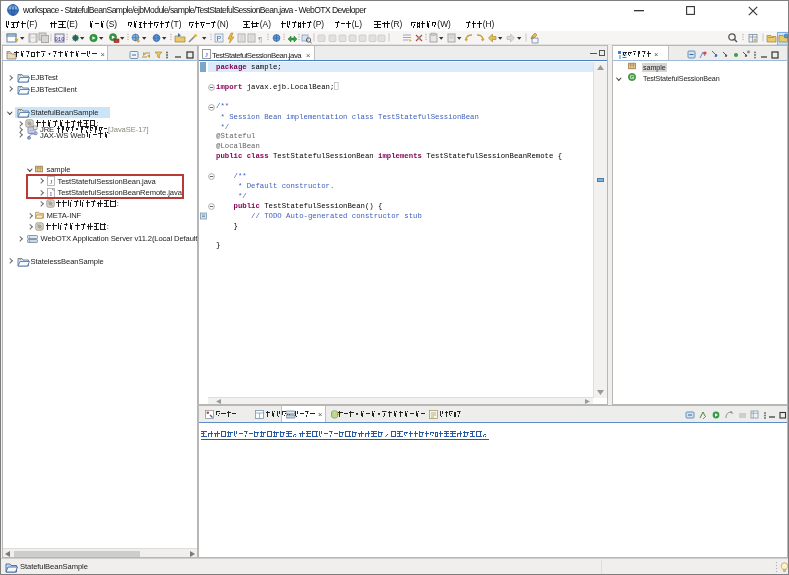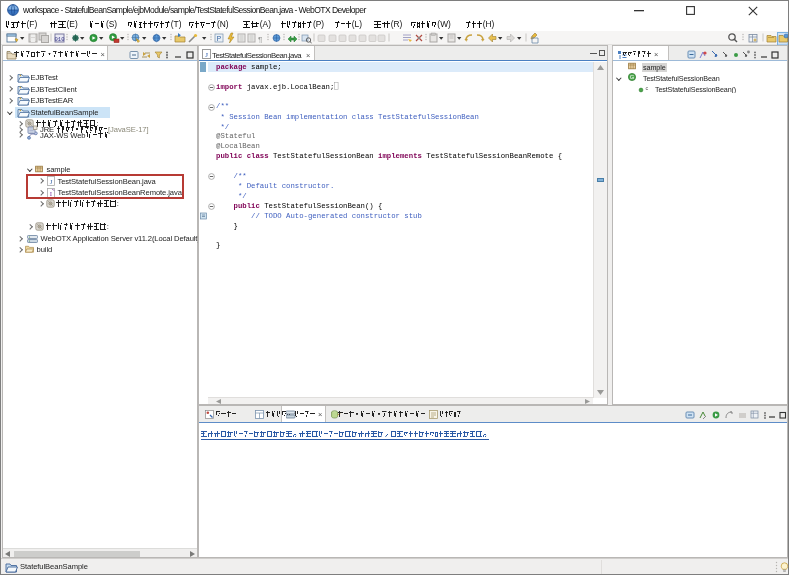--- a/index.html
+++ b/index.html
@@ -353,31 +353,20 @@
           <span class="cvr" style="left:5.0px;top:3.8px"></span>
           <span class="ic" style="left:13.5px;top:1px">
             <svg width="13" height="10" viewBox="0 0 13 10">
               <path d="M1 9V1.5h4l1 1.5h5.5V9z" fill="#dce9f5" stroke="#5a7ca6" stroke-width=".9"></path>
               <path d="M1 9l2-4.5h9.5L10.5 9z" fill="#f6fafd" stroke="#5a7ca6" stroke-width=".9"></path>
               <circle cx="3.4" cy="2.4" r=".8" fill="#c9a23f"></circle>
             </svg>
           </span>
           <span class="ts" style="left:26.5px;top:1.2px;font-size:15.2px;letter-spacing:-0.16px;padding:0 2px 1px 1px;">EJBTestClient</span>
         </div>
-      <div class="trow" style="left:0;top:49.11px;width:100%">
-          <span class="cvr" style="left:5.0px;top:3.8px"></span>
-          <span class="ic" style="left:13.5px;top:1px">
-            <svg width="13" height="10" viewBox="0 0 13 10">
-              <path d="M1 9V1.5h4l1 1.5h5.5V9z" fill="#dce9f5" stroke="#5a7ca6" stroke-width=".9"></path>
-              <path d="M1 9l2-4.5h9.5L10.5 9z" fill="#f6fafd" stroke="#5a7ca6" stroke-width=".9"></path>
-              <circle cx="3.4" cy="2.4" r=".8" fill="#c9a23f"></circle>
-            </svg>
-          </span>
-          <span class="ts" style="left:26.5px;top:1.2px;font-size:15.2px;letter-spacing:-0.16px;padding:0 2px 1px 1px;">EJBTestEAR</span>
-        </div>
       <div class="trow" style="left:0;top:60.58px;width:100%">
           <span class="abs" style="left:12.0px;top:0.2px;width:95px;height:11px;background:#cce4f7"></span>
           <span class="cvd" style="left:4.5px;top:3.2px"></span>
           <span class="ic" style="left:13.5px;top:1px">
             <svg width="13" height="10" viewBox="0 0 13 10">
               <path d="M1 9V1.5h4l1 1.5h5.5V9z" fill="#dce9f5" stroke="#5a7ca6" stroke-width=".9"></path>
               <path d="M1 9l2-4.5h9.5L10.5 9z" fill="#f6fafd" stroke="#5a7ca6" stroke-width=".9"></path>
               <circle cx="3.4" cy="2.4" r=".8" fill="#c9a23f"></circle>
             </svg>
           </span>
@@ -454,20 +443,30 @@
           <span class="cvr" style="left:35.599999999999994px;top:3.8px"></span>
           <span class="ic" style="left:42.599999999999994px;top:1px">
             <svg width="9" height="9" viewBox="0 0 9 9">
               <rect x=".8" y=".8" width="7.4" height="7.4" rx="1.6" fill="#ddd9d2" stroke="#948e80" stroke-width=".8"></rect>
               <circle cx="4.5" cy="4.5" r="1.6" fill="#c2baa8" stroke="#7a7466" stroke-width=".6"></circle>
               <path d="M1.8 1.8l5.4 5.4" stroke="#948e80" stroke-width=".6"></path>
             </svg>
           </span>
           <span class="lb" style="left:53.099999999999994px;"><i class="j jk3" style="width:4.9px;height:6.8px;vertical-align:-0.8px;margin-right:1px"></i><i class="j jk3" style="width:4.9px;height:6.8px;vertical-align:-0.8px;margin-right:1px"></i><i class="j jk1" style="width:4.9px;height:6.8px;vertical-align:-0.8px;margin-right:1px"></i><i class="j jk0" style="width:4.9px;height:6.8px;vertical-align:-0.8px;margin-right:1px"></i><i class="j jk1" style="width:4.9px;height:6.8px;vertical-align:-0.8px;margin-right:1px"></i><i class="j jk3" style="width:4.9px;height:6.8px;vertical-align:-0.8px;margin-right:1px"></i><i class="j jk0" style="width:4.9px;height:6.8px;vertical-align:-0.8px;margin-right:1px"></i><i class="j j2" style="width:5.5px;height:6.8px;vertical-align:-0.8px;margin-right:1px"></i><i class="j j3" style="width:5.5px;height:6.8px;vertical-align:-0.8px;margin-right:1px"></i><i class="j j1" style="width:5.5px;height:6.8px;vertical-align:-0.8px;margin-right:1px"></i><span>:</span></span>
         </div>
+      <div class="trow" style="left:0;top:163.81px;width:100%">
+          <span class="cvr" style="left:25.4px;top:3.8px"></span>
+          <span class="ic" style="left:32.4px;top:1px">
+            <svg width="9" height="8" viewBox="0 0 10 8">
+              <path d="M.5 7.5V1h3.5l1 1.2h4.5v5.3z" fill="#efd9a0" stroke="#ab8c4e" stroke-width=".8"></path>
+              <path d="M.5 7.5l1.5-3.5h7.5L8 7.5z" fill="#f8eccB" stroke="#ab8c4e" stroke-width=".8"></path>
+            </svg>
+          </span>
+          <span class="ts" style="left:42.9px;top:1.2px;font-size:15.2px;letter-spacing:-0.16px;padding:0 2px 1px 1px;">META-INF</span>
+        </div>
       <div class="trow" style="left:0;top:175.28px;width:100%">
           <span class="cvr" style="left:25.4px;top:3.8px"></span>
           <span class="ic" style="left:32.4px;top:1px">
             <svg width="9" height="9" viewBox="0 0 9 9">
               <rect x=".8" y=".8" width="7.4" height="7.4" rx="1.6" fill="#ddd9d2" stroke="#948e80" stroke-width=".8"></rect>
               <circle cx="4.5" cy="4.5" r="1.6" fill="#c2baa8" stroke="#7a7466" stroke-width=".6"></circle>
               <path d="M1.8 1.8l5.4 5.4" stroke="#948e80" stroke-width=".6"></path>
             </svg>
           </span>
           <span class="lb" style="left:42.9px;"><i class="j jk3" style="width:4.9px;height:6.8px;vertical-align:-0.8px;margin-right:1px"></i><i class="j jk3" style="width:4.9px;height:6.8px;vertical-align:-0.8px;margin-right:1px"></i><i class="j jk1" style="width:4.9px;height:6.8px;vertical-align:-0.8px;margin-right:1px"></i><i class="j jk0" style="width:4.9px;height:6.8px;vertical-align:-0.8px;margin-right:1px"></i><i class="j jk1" style="width:4.9px;height:6.8px;vertical-align:-0.8px;margin-right:1px"></i><i class="j jk3" style="width:4.9px;height:6.8px;vertical-align:-0.8px;margin-right:1px"></i><i class="j jk0" style="width:4.9px;height:6.8px;vertical-align:-0.8px;margin-right:1px"></i><i class="j j2" style="width:5.5px;height:6.8px;vertical-align:-0.8px;margin-right:1px"></i><i class="j j3" style="width:5.5px;height:6.8px;vertical-align:-0.8px;margin-right:1px"></i><i class="j j1" style="width:5.5px;height:6.8px;vertical-align:-0.8px;margin-right:1px"></i><span>:</span></span>
@@ -477,29 +476,30 @@
           <span class="ic" style="left:23.7px;top:1px">
             <svg width="11" height="10" viewBox="0 0 11 10">
               <rect x=".5" y="1.5" width="10" height="3" rx=".8" fill="#e2e8ee" stroke="#6a82a0" stroke-width=".8"></rect>
               <rect x=".5" y="5.5" width="10" height="3" rx=".8" fill="#ccd8e2" stroke="#6a82a0" stroke-width=".8"></rect>
               <circle cx="2.5" cy="3" r=".6" fill="#4a8a4a"></circle>
               <circle cx="2.5" cy="7" r=".6" fill="#4a8a4a"></circle>
             </svg>
           </span>
           <span class="ts" style="left:36.7px;top:1.2px;font-size:15.2px;letter-spacing:-0.16px;letter-spacing:-0.2px;padding:0 2px 1px 1px;">WebOTX Application Server v11.2(Local Default)</span>
         </div>
-      <div class="trow" style="left:0;top:198.22px;width:100%">
-          <span class="cvr" style="left:15.2px;top:3.8px"></span>
-          <span class="ic" style="left:22.2px;top:1px">
-            <svg width="9" height="8" viewBox="0 0 10 8">
-              <path d="M.5 7.5V1h3.5l1 1.2h4.5v5.3z" fill="#efd9a0" stroke="#ab8c4e" stroke-width=".8"></path>
-              <path d="M.5 7.5l1.5-3.5h7.5L8 7.5z" fill="#f8eccB" stroke="#ab8c4e" stroke-width=".8"></path>
-            </svg>
-          </span>
-          <span class="ts" style="left:32.7px;top:1.2px;font-size:15.2px;letter-spacing:-0.16px;padding:0 2px 1px 1px;">build</span>
+      <div class="trow" style="left:0;top:209.69px;width:100%">
+          <span class="cvr" style="left:5.0px;top:3.8px"></span>
+          <span class="ic" style="left:13.5px;top:1px">
+            <svg width="13" height="10" viewBox="0 0 13 10">
+              <path d="M1 9V1.5h4l1 1.5h5.5V9z" fill="#dce9f5" stroke="#5a7ca6" stroke-width=".9"></path>
+              <path d="M1 9l2-4.5h9.5L10.5 9z" fill="#f6fafd" stroke="#5a7ca6" stroke-width=".9"></path>
+              <circle cx="3.4" cy="2.4" r=".8" fill="#c9a23f"></circle>
+            </svg>
+          </span>
+          <span class="ts" style="left:26.5px;top:1.2px;font-size:15.2px;letter-spacing:-0.16px;padding:0 2px 1px 1px;">StatelessBeanSample</span>
         </div>
       <div class="abs" style="left:23px;top:128px;width:157.5px;height:25px;border:2px solid #b73a34"></div>
       <div class="abs" style="left:0px;top:502px;width:194px;height:9px;background:#f0efee;border-top:1px solid #dcdcda">
         <svg class="abs" style="left:2px;top:1.5px" width="5" height="6" viewBox="0 0 5 6">
             <path d="M0 3L5 0v6z" fill="#7a7a78"></path>
           </svg>
         <svg class="abs" style="right:2px;top:1.5px" width="5" height="6" viewBox="0 0 5 6">
             <path d="M5 3L0 0v6z" fill="#7a7a78"></path>
           </svg>
         <div class="abs" style="left:11px;top:1.5px;width:126px;height:6px;background:#cdcdcb"></div>
@@ -623,29 +623,20 @@
       <div class="trow" style="left:0;top:26.9px;width:100%">
           <span class="cvd" style="left:4px;top:3.2px"></span>
           <span class="ic" style="left:15px;top:0.5px">
             <svg width="8" height="8" viewBox="0 0 8 8">
               <circle cx="4" cy="4" r="3.6" fill="#50a850" stroke="#2a7a2a" stroke-width=".7"></circle>
               <text x="4" y="6.3" font-size="5.8" fill="#fff" text-anchor="middle" font-family="Liberation Sans">G</text>
             </svg>
           </span>
           <span class="ts" style="left:30px;top:1.4px;font-size:14.4px;letter-spacing:-0.30px;">TestStatefulSessionBean</span>
         </div>
-      <div class="trow" style="left:0;top:38.0px;width:100%">
-          <span class="ic" style="left:25px;top:0.5px">
-            <svg width="12" height="9" viewBox="0 0 12 9">
-              <circle cx="3" cy="5" r="1.9" fill="#4aa54a" stroke="#2a7a2a" stroke-width=".6"></circle>
-              <text x="7.5" y="4.5" font-size="5.5" fill="#555" font-family="Liberation Sans">c</text>
-            </svg>
-          </span>
-          <span class="ts" style="left:42px;top:1.4px;font-size:14.4px;letter-spacing:-0.30px;">TestStatefulSessionBean()</span>
-        </div>
     </div>
     <div id="bottom" class="panel">
       <div class="tabbar"></div>
       <div class="tab-sel" style="left:82px;width:45px"></div>
       <div class="keyline" style="background:#5d8cc8"></div>
       <svg class="abs" style="left:6px;top:4px" width="9" height="9" viewBox="0 0 9 9">
           <rect x=".5" y=".5" width="8" height="8" fill="#fff" stroke="#8a8a8a" stroke-width=".7"></rect>
           <circle cx="2.8" cy="2.8" r="1.3" fill="#c04a40"></circle>
           <path d="M5 5l2.5 2.5" stroke="#3a6ab0" stroke-width="1.2"></path>
         </svg>

